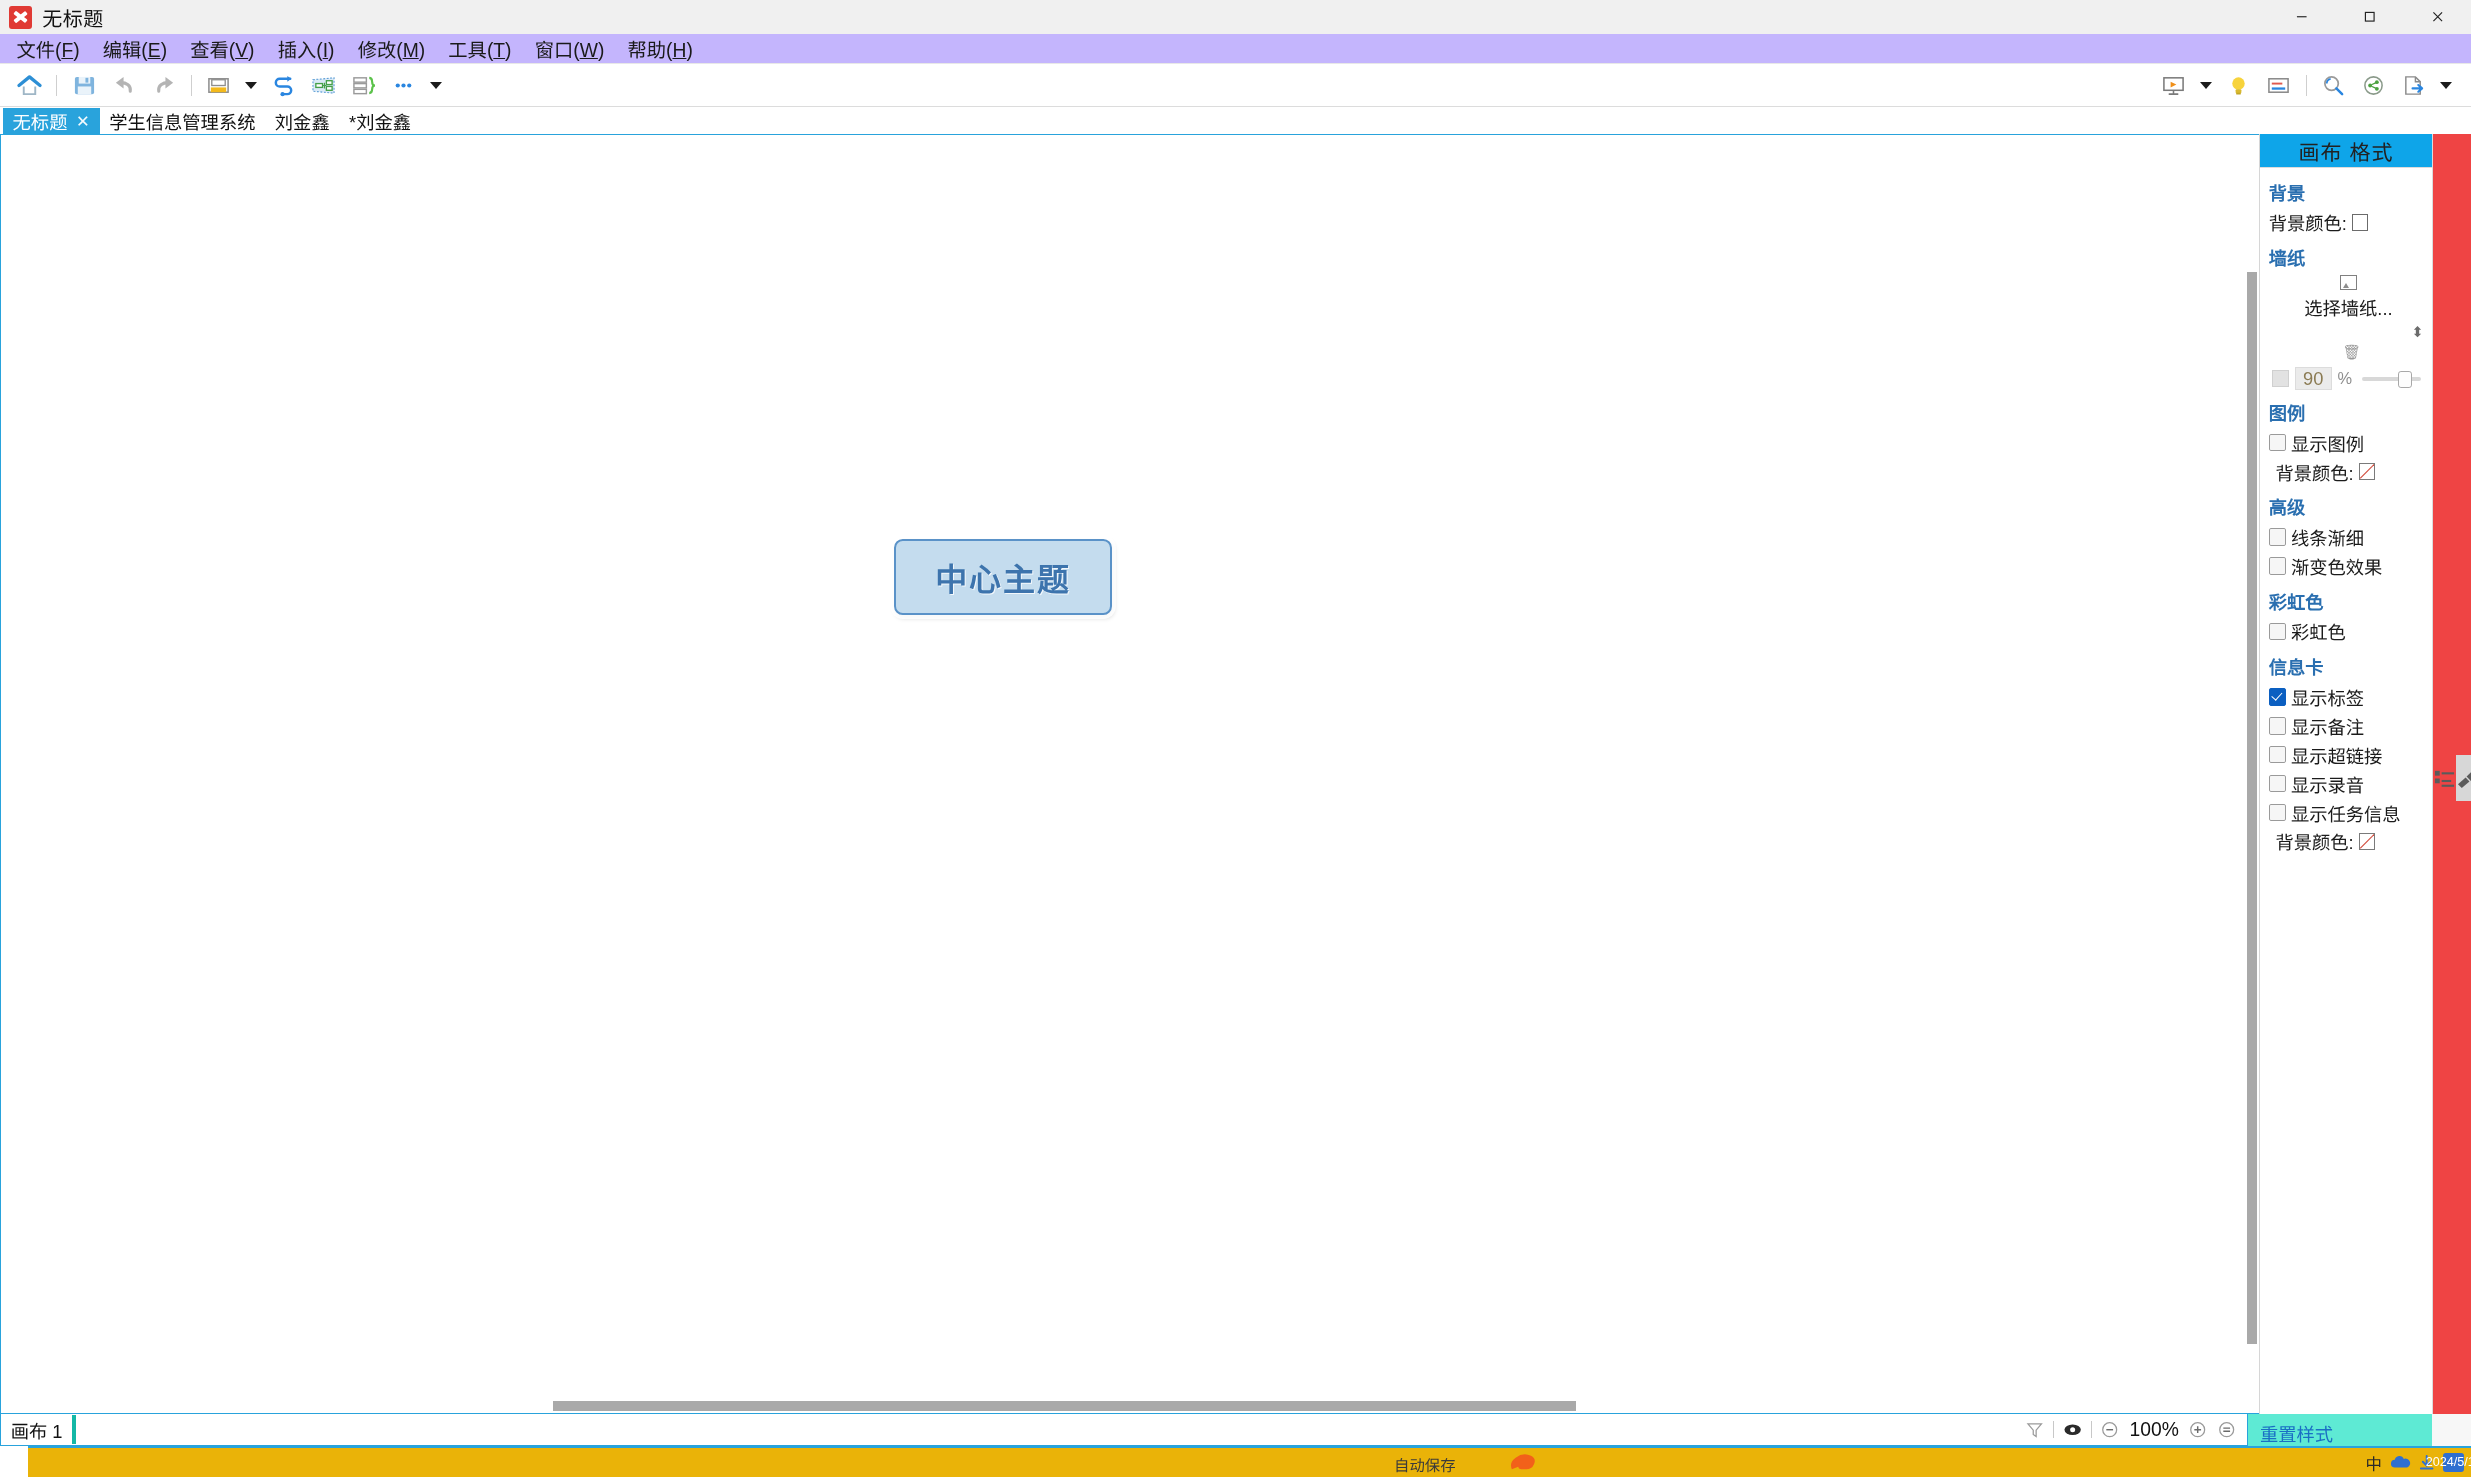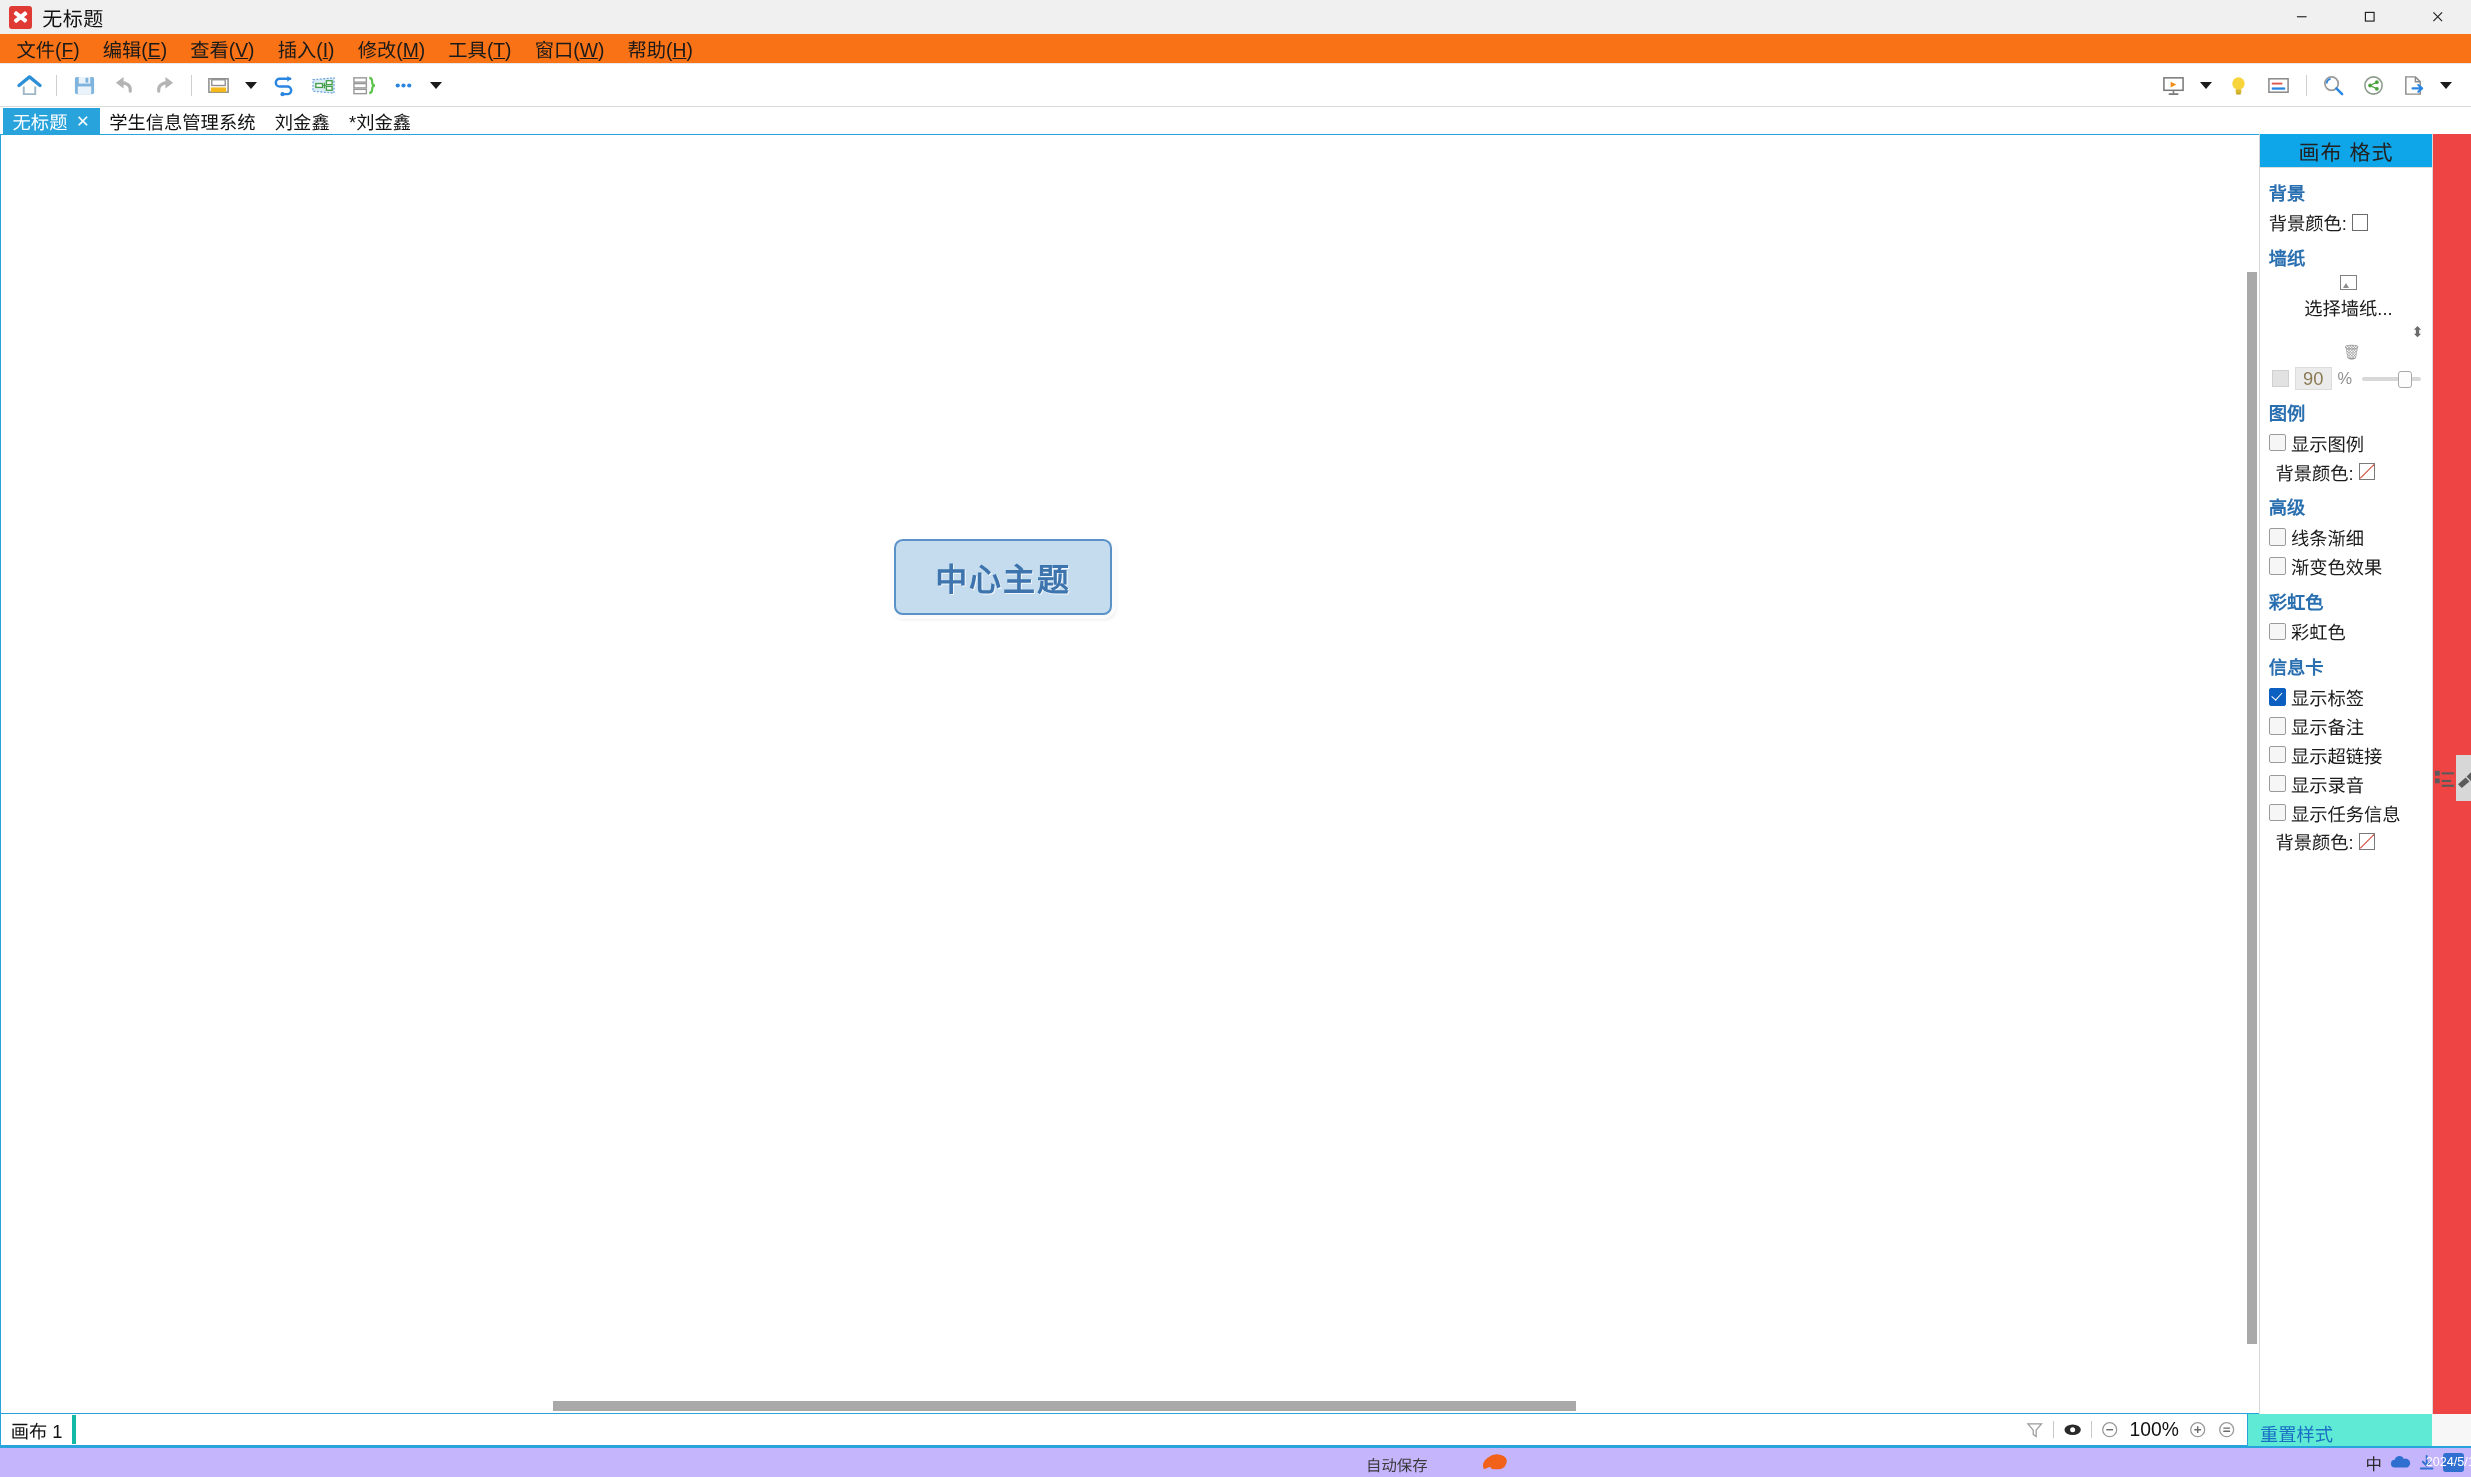--- a/index.html
+++ b/index.html
@@ -17,21 +17,21 @@
     background:#e03a34;position:relative;flex:none;}
   .app-icon::before,.app-icon::after{content:"";position:absolute;left:3.9px;top:9.7px;width:15.4px;height:3.9px;background:#fff;border-radius:1px;}
   .app-icon::before{transform:rotate(38deg);}
   .app-icon::after{transform:rotate(-38deg);}
   .title-text{font-size:20px;color:#111;letter-spacing:0.5px;}
   .win-buttons{position:absolute;right:0;top:0;height:34px;display:flex;}
   .win-btn{width:68px;height:34px;display:flex;align-items:center;justify-content:center;}
   .win-btn svg{display:block;}
 
   
-  .menubar{height:29px;min-height:29px;background:#f97316;display:flex;align-items:center;
+  .menubar{height:29px;min-height:29px;background:#c4b5fd;display:flex;align-items:center;
     border-bottom:1px solid #e8e8e8;padding-left:4.8px;}
   .menu-item{padding:3.9px 11.6px;font-size:19.3px;color:#1a1a1a;white-space:nowrap;}
   .menu-item u{text-decoration:underline;}
 
   
   .toolbar{height:42px;min-height:42px;background:#ffffff;display:flex;align-items:center;
     border-bottom:1px solid #dcdcdc;position:relative;}
   .tb-left{display:flex;align-items:center;padding-left:9.7px;gap:0px;}
   .tb-right{position:absolute;right:13.5px;top:0;height:42px;display:flex;align-items:center;}
   .tbtn{width:40px;height:35px;display:flex;align-items:center;justify-content:center;border-radius:2.9px;}
@@ -110,22 +110,22 @@
   .zoom-val{font-size:19.3px;color:#111;padding:0 4.8px;}
   .reset-style{width:172px;min-width:172px;display:flex;align-items:flex-end;padding-left:11.6px;background:#5eead4;}
   .reset-style a{color:#1a6fc4;font-size:18.3px;text-decoration:none;}
   .rail-pad{width:40px;min-width:40px;background:#f7f7f7;}
 
   
   .statusbar{height:25px;min-height:25px;background:#ffffff;display:flex;align-items:center;
     padding-left:8.7px;font-size:18.3px;color:#1b1b1b;}
 
   
-  .taskbar{height:29px;min-height:29px;background:#c4b5fd;border-top:2.9px solid #29a3dc;
-    display:flex;align-items:center;position:relative;}
+  .taskbar{height:29px;min-height:29px;background:#eab308;border-top:2.9px solid #29a3dc;
+    display:flex;align-items:center;position:relative;margin-left:28px;}
   .tray{position:absolute;right:0;top:0;height:29px;display:flex;align-items:center;gap:7.7px;padding-right:7.7px;}
   .tray-text{font-size:16.4px;color:#2a2a2a;}
   .tray-ico{display:flex;align-items:center;}
   .tray-badge{width:21px;height:19.3px;border-radius:2.9px;background:#2f6fd0;color:#fff;font-size:12.6px;
     display:flex;align-items:center;justify-content:center;}
   .autosave{position:absolute;left:1366px;top:4.8px;font-size:15.4px;color:#3b3b3b;}
   .wps-logo{position:absolute;left:1480px;top:2.9px;}
 </style>
 </head>
 <body>

